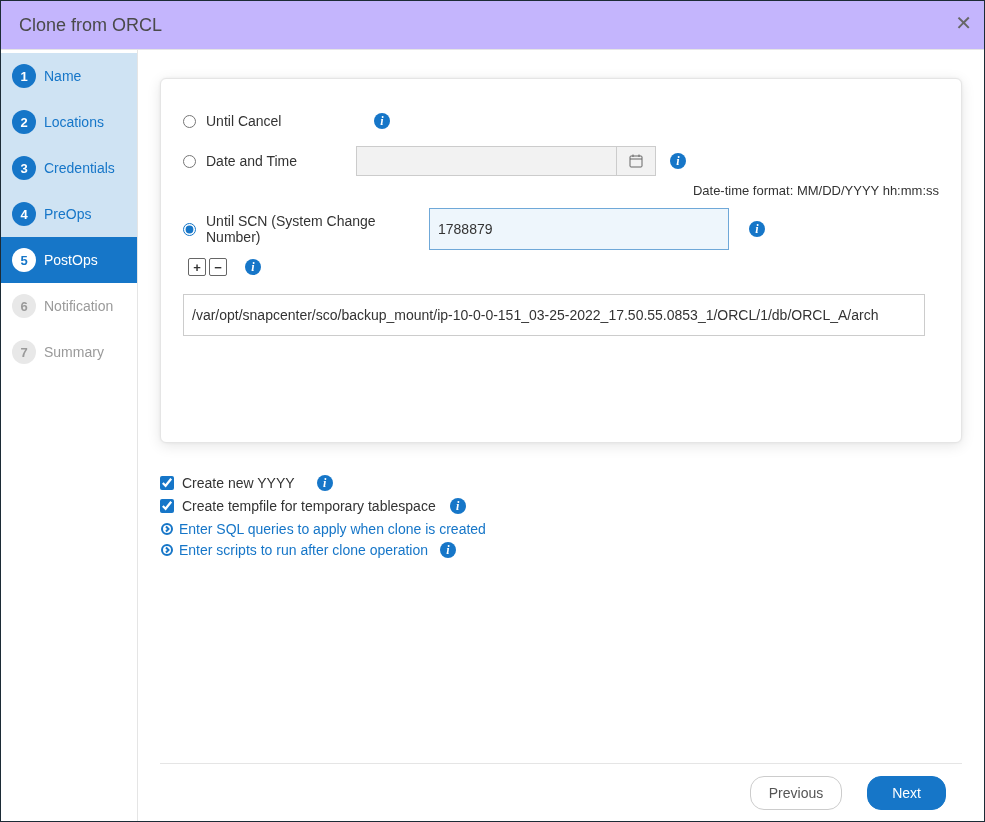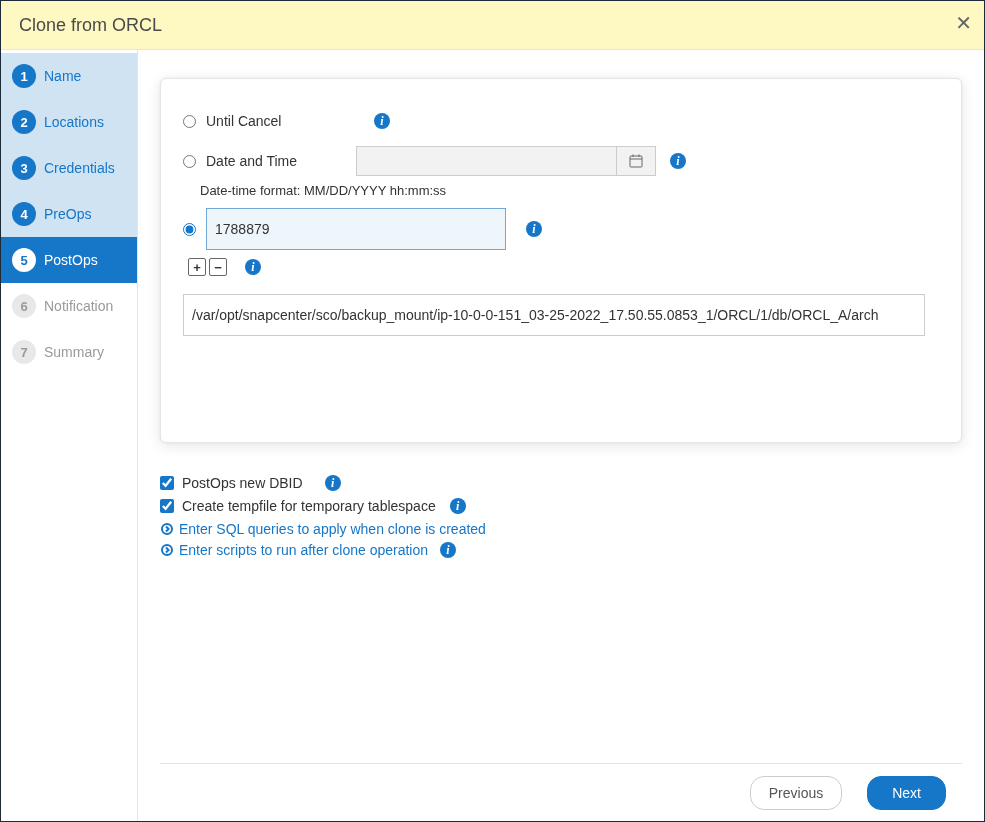--- a/index.html
+++ b/index.html
@@ -1,18 +1,18 @@
 <!DOCTYPE html>
 <html><head>
   <meta charset="utf-8">
   <style>
     * { box-sizing: border-box; margin: 0; padding: 0; }
     body { font-family: "Segoe UI", -apple-system, Arial, sans-serif; font-size: 14px; color: #333; background: #1c2b36; }
     .modal { width: 985px; height: 822px; background: #fff; border: 1px solid #1c2b36; display: flex; flex-direction: column; }
-    .modal-header { height: 49px; background: #fef9c3; border-bottom: 1px solid #e5e5e5; display: flex; align-items: center; padding: 0 18px; position: relative; }
+    .modal-header { height: 49px; background: #c4b5fd; border-bottom: 1px solid #e5e5e5; display: flex; align-items: center; padding: 0 18px; position: relative; }
     .modal-title { font-size: 18px; color: #4a4a4a; font-weight: 400; }
     .close-btn { position: absolute; right: 12px; top: 10px; font-size: 20px; color: #666; cursor: pointer; background: none; border: none; }
     .modal-body { flex: 1; display: flex; overflow: hidden; }
     .sidebar { width: 137px; border-right: 1px solid #e5e5e5; padding-top: 3px; }
     .step { display: flex; align-items: center; height: 46px; padding-left: 11px; font-size: 14px; cursor: pointer; color: #1676c8; }
     .step .circle { width: 24px; height: 24px; border-radius: 50%; display: inline-flex; align-items: center; justify-content: center; font-size: 13px; margin-right: 8px; background: #1676c8; color: #fff; font-weight: 600; }
     .step.inactive { color: #9a9a9a; }
     .step.inactive .circle { background: #e8e8e8; color: #9a9a9a; }
     .step.previous { background: #cfe3f3; }
     .step.active { background: #1676c8; color: #fff; }
@@ -20,21 +20,21 @@
     .content { flex: 1; display: flex; flex-direction: column; padding: 18px 22px 0 22px; position: relative; }
     .chk-row { display: flex; align-items: center; margin-bottom: 6px; margin-top: 2px; }
     .chk-row input[type=checkbox] { width: 14px; height: 14px; margin-right: 8px; accent-color: #1676c8; }
     .panel { background: #fff; border: 1px solid #e5e5e5; border-radius: 6px; box-shadow: 0 3px 14px rgba(0,0,0,0.10), 0 0 3px rgba(0,0,0,0.06); padding: 24px 22px 20px 22px; margin-top: 10px; min-height: 365px; }
     .opt-row { display: flex; align-items: center; min-height: 36px; margin-bottom: 4px; }
     .opt-row input[type=radio] { margin-right: 10px; accent-color: #1676c8; }
     .opt-lbl { display: inline-block; }
     .info { width: 16px; height: 16px; border-radius: 50%; background: #1676c8; color: #fff; display: inline-flex; align-items: center; justify-content: center; font-family: Georgia, serif; font-style: italic; font-weight: bold; font-size: 12px; margin-left: 10px; flex-shrink: 0; }
     .dateinput { width: 260px; height: 30px; background: #f2f2f2; border: 1px solid #ccc; border-right: none; }
     .datebtn { width: 40px; height: 30px; background: #f2f2f2; border: 1px solid #ccc; display: inline-flex; align-items: center; justify-content: center; color: #555; }
-    .hint { font-size: 13px; color: #333; margin-left: 17px; margin-bottom: 10px; }
+    .hint { font-size: 13px; color: #333; margin-left: 17px; margin-bottom: 10px; text-align: right; }
     .scninput { width: 300px; height: 28px; padding: 20px 8px; border: 1px solid #6fa8d8; background: #eef6fc; font-size: 14px; color: #333; }
     .logrow { display: flex; align-items: center; margin-top: 8px; margin-bottom: 18px; font-size: 14px; }
     .iconbtn { width: 18px; height: 18px; border: 1px solid #666; background: #fff; display: inline-flex; align-items: center; justify-content: center; font-size: 13px; margin-left: 3px; cursor: pointer; border-radius: 2px; line-height: 1; }
     .pathbox { width: 742px; height: 30px; border: 1px solid #ccc; padding: 20px 8px; font-size: 14px; color: #333; background: #fff; display: flex; align-items: center; }
     .section2 { margin-top: 30px; }
     .section2 .chk-row { margin-bottom: 7px; }
     .linkrow { display: flex; align-items: center; color: #1676c8; font-size: 14px; margin-bottom: 5px; cursor: pointer; }
     .chev { display: inline-flex; width: 14px; height: 14px; align-items: center; justify-content: center; margin-right: 5px; }
     .footer { height: 58px; border-top: 1px solid #e5e5e5; display: flex; align-items: center; justify-content: flex-end; padding: 0 16px; margin-top: auto; }
     .btn { height: 34px; padding: 0 18px; font-size: 14px; border-radius: 14px; border: 1px solid #ccc; background: #fff; color: #555; cursor: pointer; }
@@ -104,20 +104,21 @@
                   <line x1="10" y1="0.5" x2="10" y2="3" stroke="#666"></line>
                 </svg>
             </div>
             <span class="info" style="margin-left:14px">i</span>
           </div>
         </div>
         <div class="hint">Date-time format: MM/DD/YYYY hh:mm:ss</div>
 
         <div class="opt-row">
           <input type="radio" name="rec" checked="" style="">
+          <span class="opt-lbl" style="width:223px">Until SCN (System Change Number)</span>
           <input class="scninput" value="1788879" style="">
           <span class="info" style="margin-left:20px">i</span>
         </div>
 
         <div class="logrow">
           <span class="iconbtn" style="margin-left:5px">
               <b>+</b>
             </span>
           <span class="iconbtn">
               <b>−</b>
@@ -126,21 +127,21 @@
         </div>
 
         <div class="pathbox">
           <span>/var/opt/snapcenter/sco/backup_mount/ip-10-0-0-151_03-25-2022_17.50.55.0853_1/ORCL/1/db/ORCL_A/arch</span>
         </div>
       </div>
 
       <div class="section2">
         <div class="chk-row">
           <input type="checkbox" checked="" style="">
-          <span>PostOps new DBID</span>
+          <span>Create new YYYY</span>
           <span class="info" style="margin-left:22px">i</span>
         </div>
         <div class="chk-row">
           <input type="checkbox" checked="" style="">
           <span>Create tempfile for temporary tablespace</span>
           <span class="info" style="margin-left:14px">i</span>
         </div>
         <div class="linkrow">
           <span class="chev">
               <svg class="chevsvg" viewBox="0 0 12 12">

